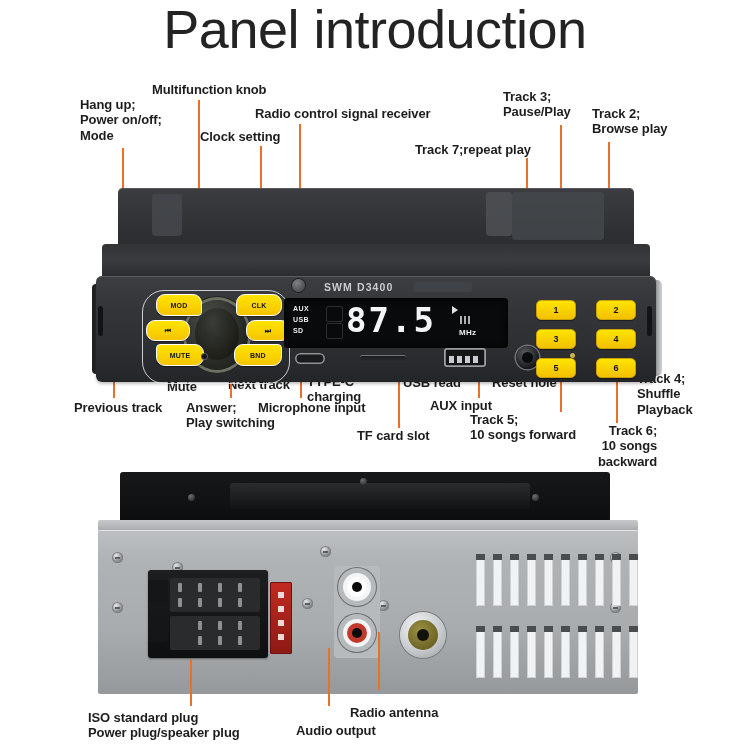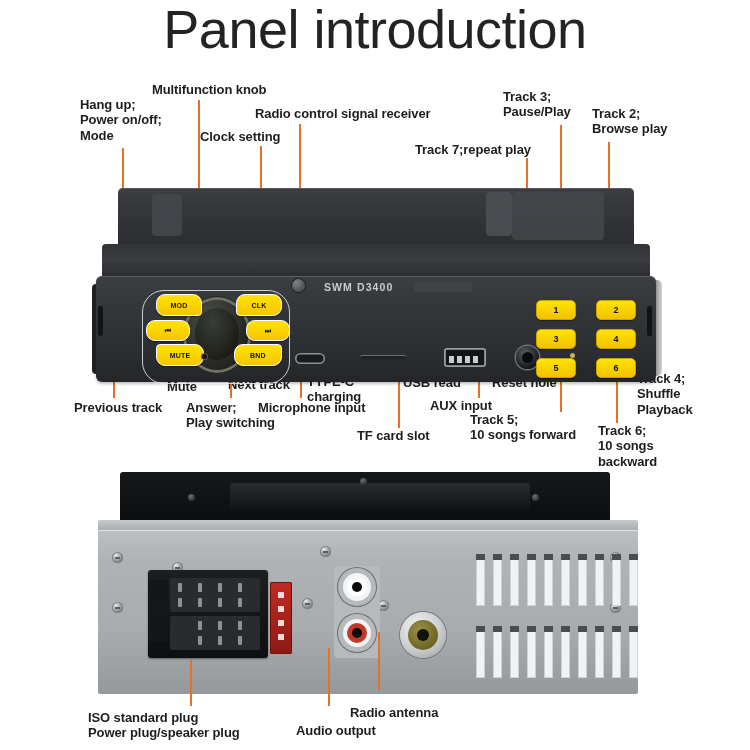--- a/index.html
+++ b/index.html
@@ -214,21 +214,21 @@
 Play switching</div>
 <div class="lbl" style="left:258px; top:400px;">Microphone input</div>
 <div class="lbl" style="left:307px; top:374px;">TYPE-C
 charging</div>
 <div class="lbl" style="left:357px; top:428px;">TF card slot</div>
 <div class="lbl" style="left:403px; top:375px;">USB read</div>
 <div class="lbl" style="left:430px; top:398px;">AUX input</div>
 <div class="lbl" style="left:492px; top:375px;">Reset hole</div>
 <div class="lbl" style="left:470px; top:412px;">Track 5;
 10 songs forward</div>
-<div class="lbl" style="left:598px; top:423px;">Track 6;
+<div class="lbl" style="left:598px; top:423px;text-align:right;">Track 6;
 10 songs
 backward</div>
 <div class="lbl" style="left:637px; top:371px;">Track 4;
 Shuffle
 Playback</div>
 
 <div class="ln lnv" style="left:122px; top:148px; height:115px;"></div>
 <div class="ln lnv" style="left:198px; top:100px; height:165px;"></div>
 <div class="ln lnv" style="left:260px; top:146px; height:121px;"></div>
 <div class="ln lnv" style="left:299px; top:124px; height:134px;"></div>
@@ -281,20 +281,31 @@
     <div class="knob"></div>
 
     <div class="btn b-mod">MOD</div>
     <div class="btn b-clk">CLK</div>
     <div class="btn b-prev">⏮</div>
     <div class="btn b-next">⏭</div>
     <div class="btn b-mute">MUTE</div>
     <div class="btn b-bnd">BND</div>
   </div>
 
+  <div class="lcd">
+    <div class="modes">AUX<br>USB<br>SD</div>
+    <div class="segbox">
+        <i></i>
+        <i></i>
+      </div>
+    <div class="freq">87.5</div>
+    <div class="tri"></div>
+    <div class="bars"></div>
+    <div class="unit-mhz">MHz</div>
+  </div>
 
   <div class="micdot"></div>
   <div class="typec"></div>
   <div class="tf"></div>
   <div class="usb"></div>
   <div class="aux"></div>
   <div class="reset"></div>
 
   <div class="num" style="left:440px; top:112px;">1</div>
   <div class="num" style="left:500px; top:112px;">2</div>

